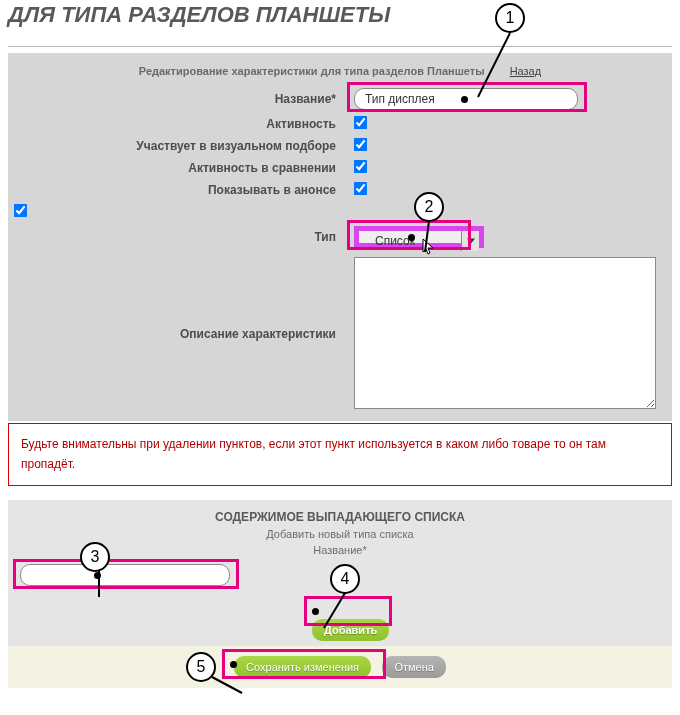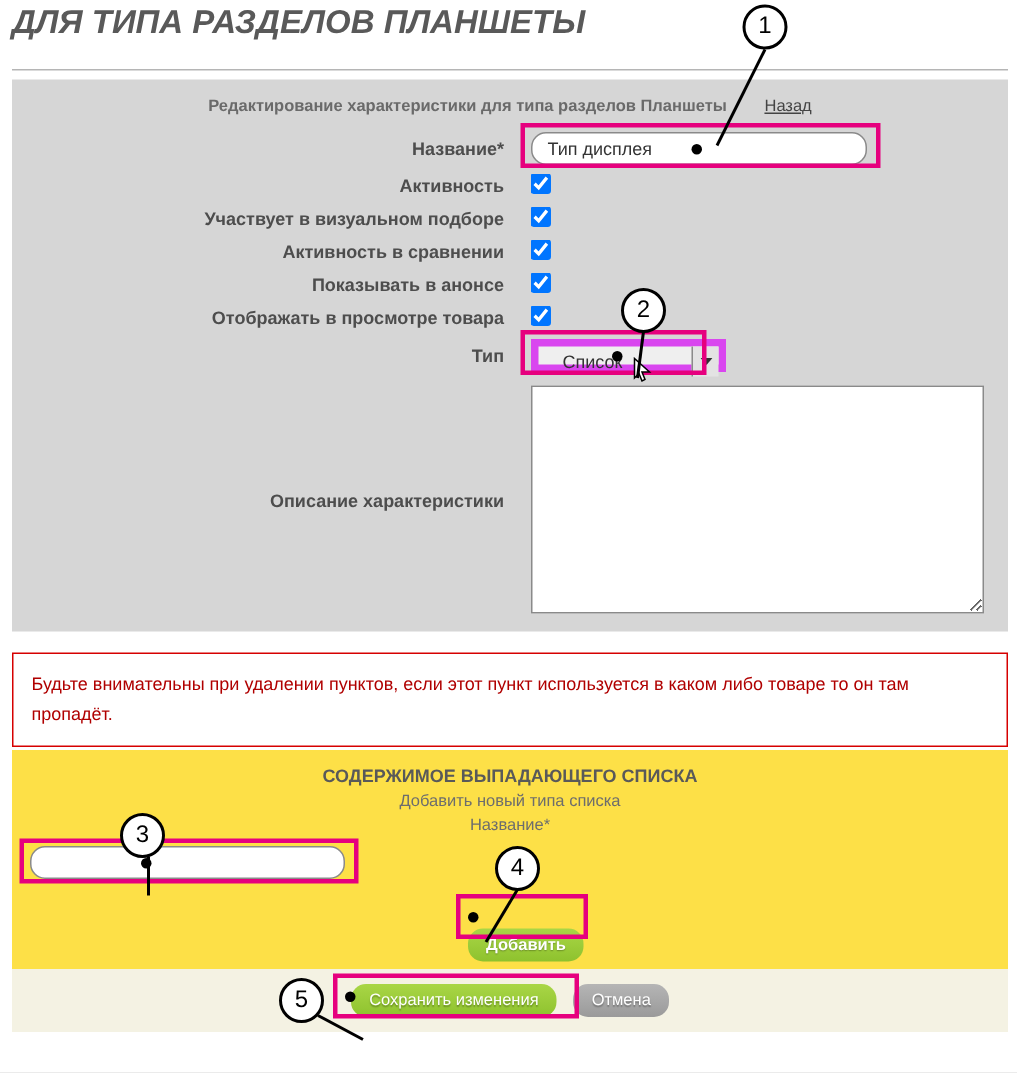--- a/index.html
+++ b/index.html
@@ -67,25 +67,25 @@
   .select-btn svg { width: 8px; height: 6px; }
   .textarea {
     width: 302px; height: 152px;
     border: 1px solid #8a8a8a; background:#fff;
     resize: both; overflow:auto; padding:4px;
   }
   .warnbox {
     border: 1px solid #d60000; background:#fff;
     color:#b00000; font-size: 12px;
     padding: 10px 12px; line-height: 1.7;
+    margin-top: 2px;
+  }
+  .list-panel {
+    background: #e5e5e5;
     margin-top: 14px;
-  }
-  .list-panel {
-    background: #fde047;
-    margin-top: 2px;
     padding: 6px 6px 14px 6px;
     text-align: center;
   }
   .list-panel .sec-title {
     font-weight: bold; font-size: 12px; color:#595959;
     text-align:center; padding: 4px 0;
   }
   .list-panel .sub-title {
     font-size: 11px; color:#6d6d6d; text-align:center; padding-bottom: 4px;
   }
@@ -161,21 +161,20 @@
     </div>
     <div class="frow">
       <div class="flabel">Активность в сравнении</div>
       <div class="fval"><input type="checkbox" checked="" style=""></div>
     </div>
     <div class="frow">
       <div class="flabel">Показывать в анонсе</div>
       <div class="fval"><input type="checkbox" checked="" style=""></div>
     </div>
     <div class="frow">
-      <div class="flabel">Отображать в просмотре товара</div>
       <div class="fval"><input type="checkbox" checked="" style=""></div>
     </div>
 
     <div class="frow">
       <div class="flabel">Тип</div>
       <div class="fval rel">
         <div class="select-wrap">
           <div class="select-value">Список</div>
           <div class="select-btn">
             <svg viewBox="0 0 10 6">

